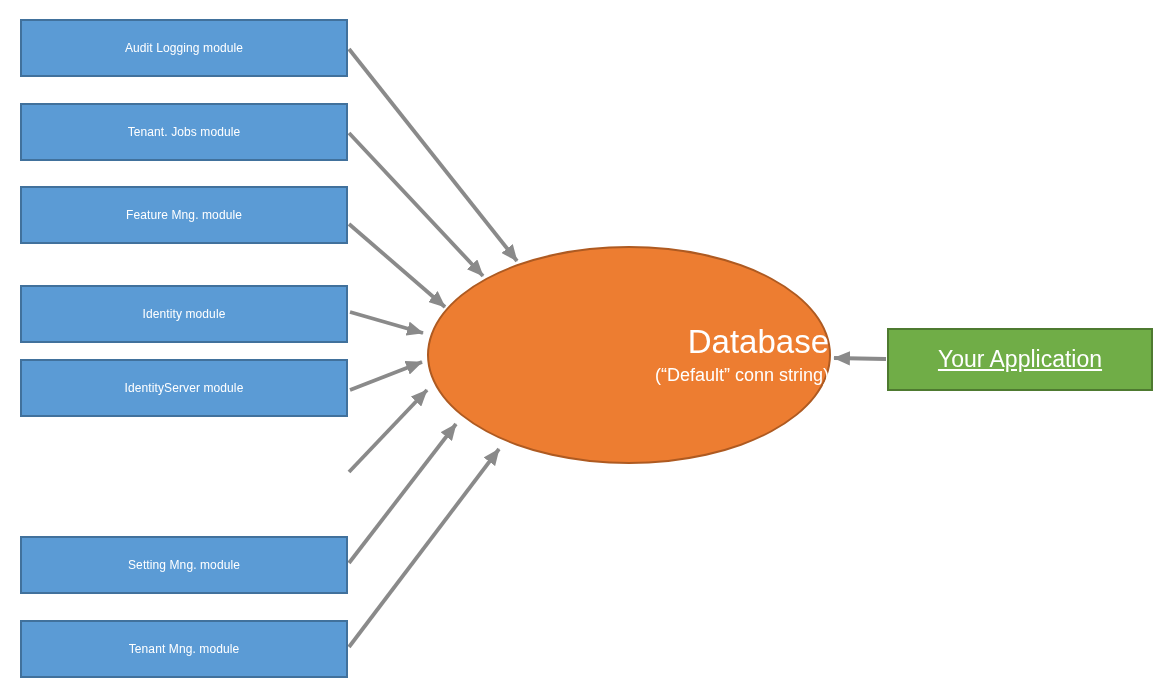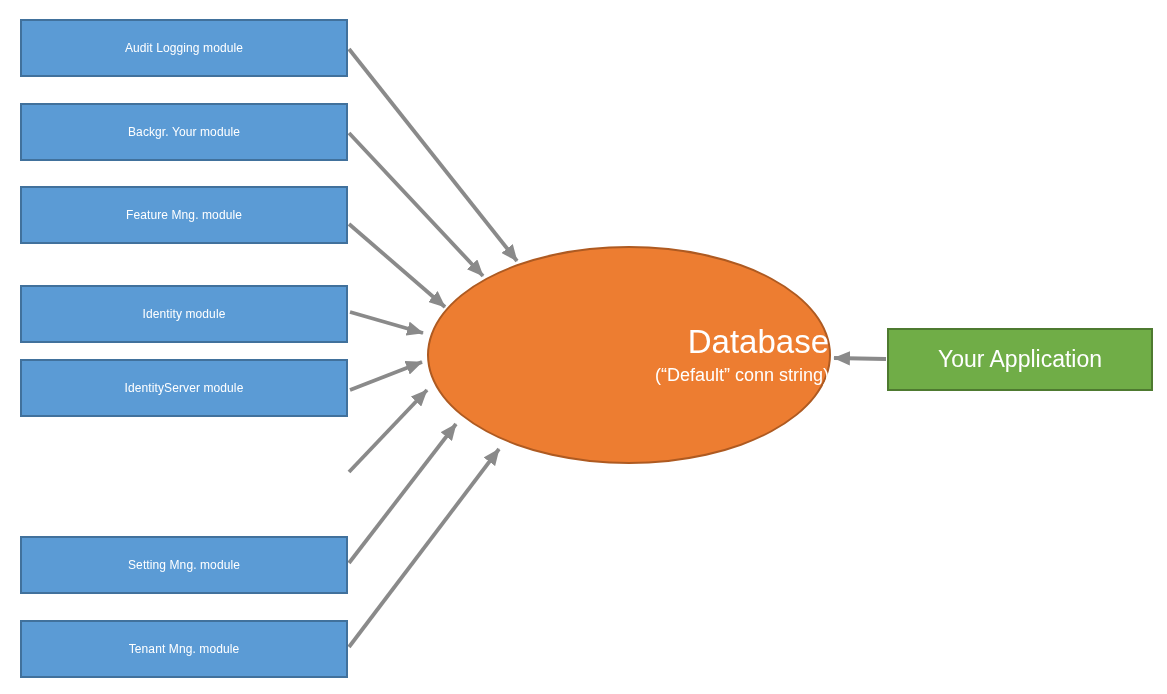--- a/index.html
+++ b/index.html
@@ -78,20 +78,21 @@
     width: 266px;
     height: 63px;
     box-sizing: border-box;
     background: var(--c-accentGreen, #70AD47);
     border: 2px solid var(--c-accentGreenBorder, #4E7A30);
     display: flex;
     align-items: center;
     justify-content: center;
     color: var(--c-textWhite, #ffffff);
     font-size: 23px;
+    text-decoration: underline;
   }
 </style>
 </head>
 <body>
 
 <div class="canvas">
 
   <svg class="arrows" viewBox="0 0 1167 694" xmlns="http://www.w3.org/2000/svg">
     <defs>
       <marker id="ah" markerUnits="strokeWidth" markerWidth="4.6" markerHeight="3.8" refX="4.2" refY="1.9" orient="auto">
@@ -106,21 +107,21 @@
     <line x1="349" y1="472" x2="427" y2="390" marker-end="url(#ah)"></line>
     <line x1="349" y1="563" x2="456" y2="424" marker-end="url(#ah)"></line>
     <line x1="349" y1="647" x2="499" y2="449" marker-end="url(#ah)"></line>
     <line x1="886" y1="359" x2="834" y2="358" marker-end="url(#ah)"></line>
   </svg>
 
   <div class="module" style="top:19px">
       <span>Audit Logging module</span>
     </div>
   <div class="module" style="top:103px">
-      <span>Backgr. Your module</span>
+      <span>Tenant. Jobs module</span>
     </div>
   <div class="module" style="top:186px">
       <span>Feature Mng. module</span>
     </div>
   <div class="module" style="top:285px">
       <span>Identity module</span>
     </div>
   <div class="module" style="top:359px">
       <span>IdentityServer module</span>
     </div>

